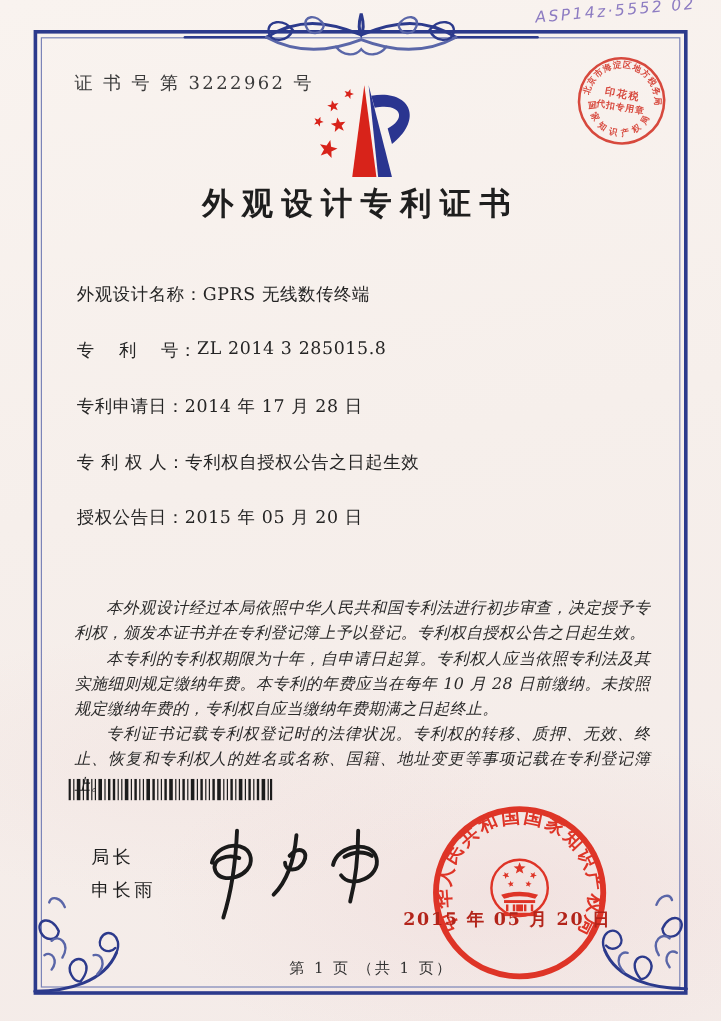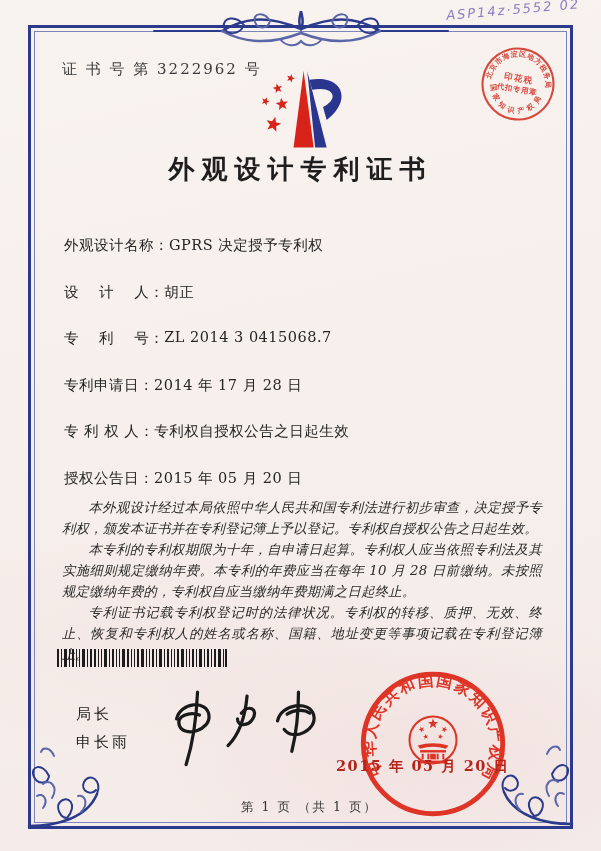--- a/index.html
+++ b/index.html
@@ -87,29 +87,25 @@
       <polygon points="85,6 112,112 96,112"></polygon>
       <path d="M88,18 C132,10 150,44 112,74 L107,56 C130,44 122,26 92,32 Z"></path>
     </g>
   </svg>
 
   <div class="title">外观设计专利证书</div>
 
   <div class="fields">
     <div class="field">
       <span class="label">外观设计名称：</span>
-      <span class="value">GPRS 决定授予专利权</span>
-    </div>
-    <div class="field">
-      <span class="label">设　 计　 人：</span>
-      <span class="value">胡正</span>
+      <span class="value">GPRS 无线数传终端</span>
     </div>
     <div class="field">
       <span class="label">专　 利　 号：</span>
-      <span class="value">ZL 2014 3 0415068.7</span>
+      <span class="value">ZL 2014 3 285015.8</span>
     </div>
     <div class="field">
       <span class="label">专利申请日：</span>
       <span class="value">2014 年 17 月 28 日</span>
     </div>
     <div class="field">
       <span class="label">专 利 权 人：</span>
       <span class="value">专利权自授权公告之日起生效</span>
     </div>
     <div class="field">

